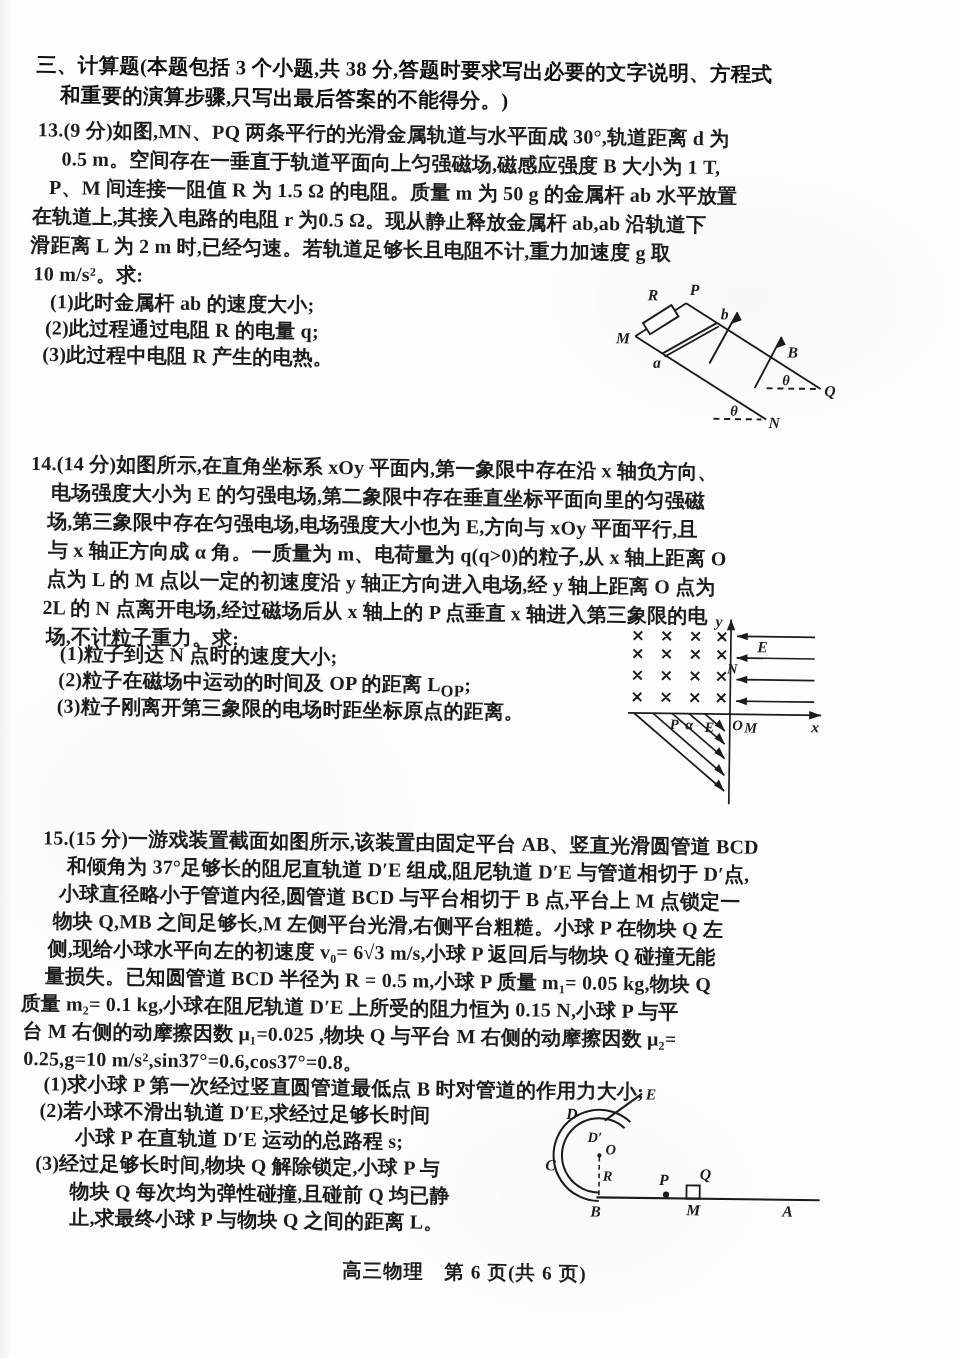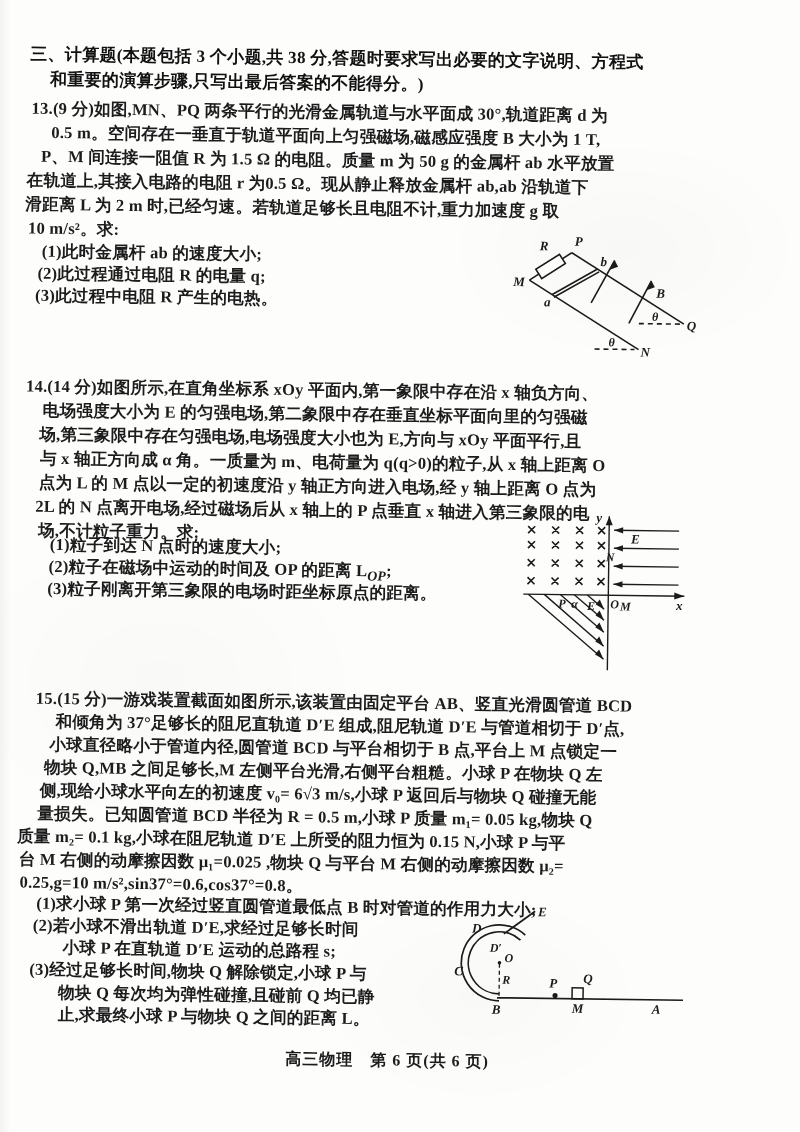--- a/index.html
+++ b/index.html
@@ -95,21 +95,21 @@
 
   <div class="line" style="left:30px;top:376px">14.(14 分)如图所示,在直角坐标系 xOy 平面内,第一象限中存在沿 x 轴负方向、</div>
   <div class="line" style="left:47px;top:400px">电场强度大小为 E 的匀强电场,第二象限中存在垂直坐标平面向里的匀强磁</div>
   <div class="line" style="left:44px;top:424px">场,第三象限中存在匀强电场,电场强度大小也为 E,方向与 xOy 平面平行,且</div>
   <div class="line" style="left:45px;top:448px">与 x 轴正方向成 α 角。一质量为 m、电荷量为 q(q&gt;0)的粒子,从 x 轴上距离 O</div>
   <div class="line" style="left:44px;top:472px">点为 L 的 M 点以一定的初速度沿 y 轴正方向进入电场,经 y 轴上距离 O 点为</div>
   <div class="line" style="left:41px;top:496px">2L 的 N 点离开电场,经过磁场后从 x 轴上的 P 点垂直 x 轴进入第三象限的电</div>
   <div class="line" style="left:44px;top:520px">场,不计粒子重力。求:</div>
   <div class="line" style="left:56px;top:534px">(1)粒子到达 N 点时的速度大小;</div>
   <div class="line" style="left:55px;top:556px">
-    <span>(2)粒子在磁场中运动的时间及 OP 的距离 L</span><sub style="font-style:italic">OP</sub><span>;</span>
+    <span>(2)粒子在磁场中运动的时间及 OP 的距离 L</span><sub style="">OP</sub><span>;</span>
   </div>
   <div class="line" style="left:54px;top:578px">(3)粒子刚离开第三象限的电场时距坐标原点的距离。</div>
 
   <svg style="left:525px;top:503px" width="200" height="165" viewBox="0 0 200 165">
     <g stroke="#1b1b1b" stroke-width="1.4" fill="none">
 
       <line x1="5" y1="85" x2="166" y2="85"></line>
       <line x1="90" y1="160" x2="90" y2="6"></line>
 
       <g>

